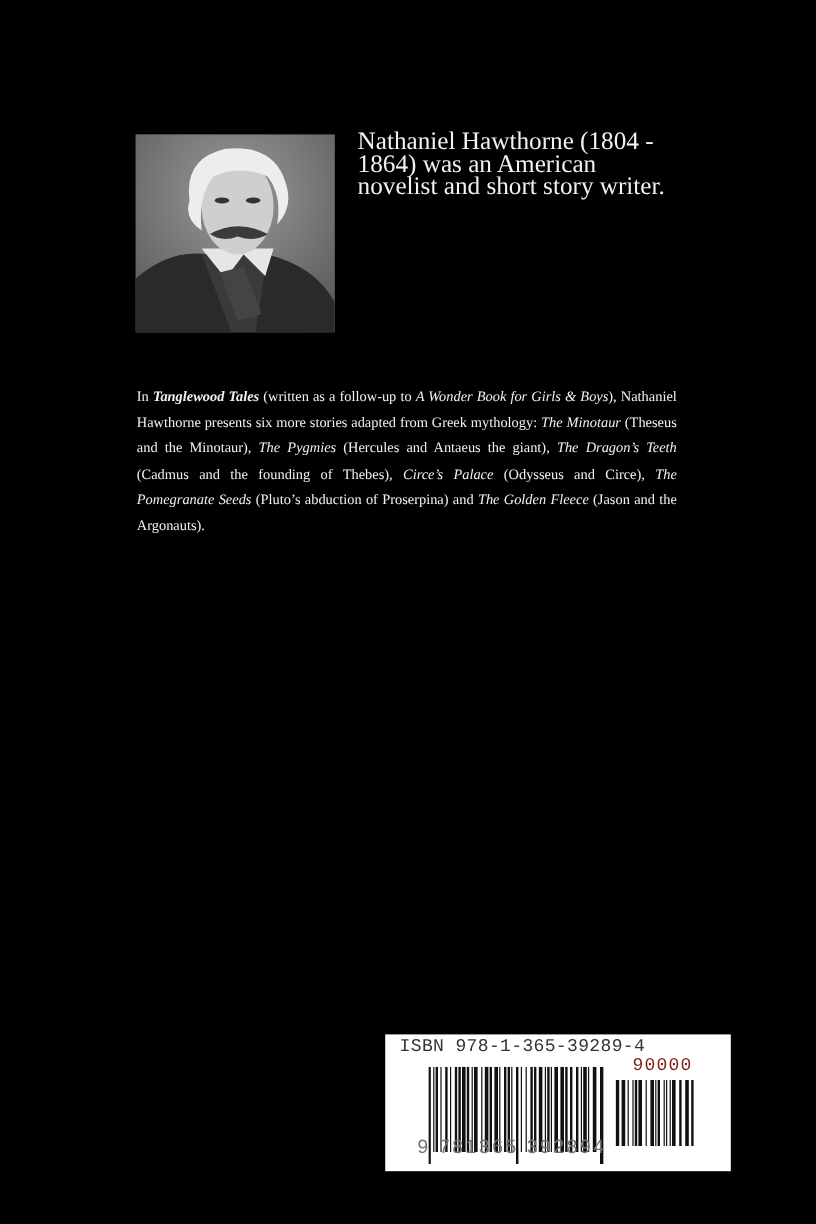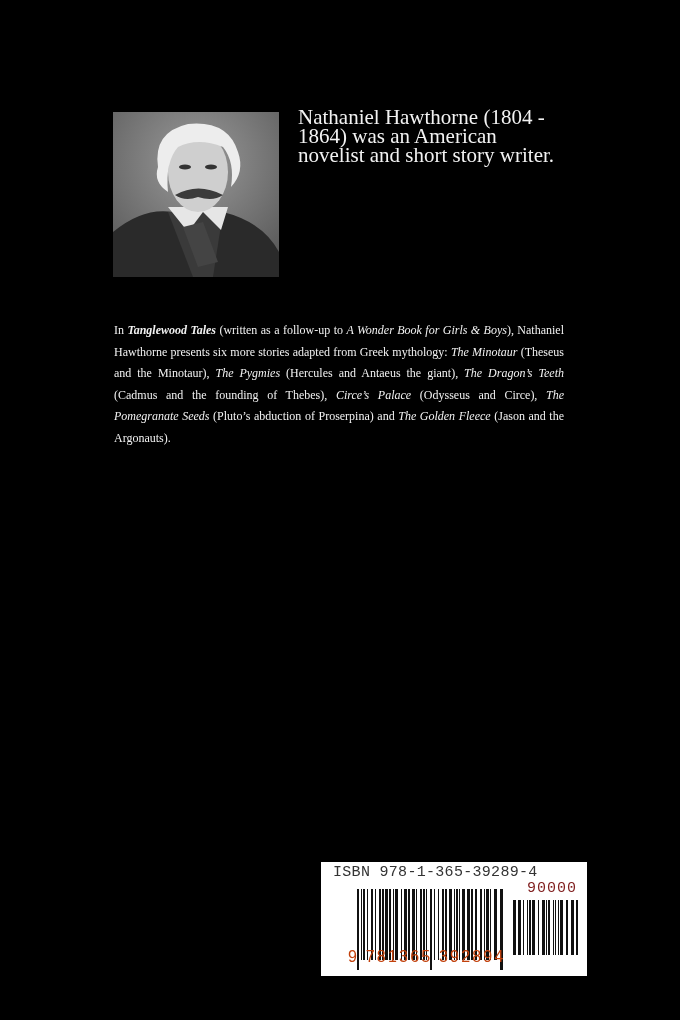--- a/index.html
+++ b/index.html
@@ -3,24 +3,24 @@
 <meta charset="utf-8">
 <style>
   html, body { margin:0; padding:0; }
   body { width:680px; height:1020px; background:#000; position:relative; overflow:hidden;
          font-family:"Liberation Serif", "DejaVu Serif", serif; color:#f2f2f2; }
   .photo { position:absolute; left:113px; top:112px; width:166px; height:165px; overflow:hidden;
            background:radial-gradient(ellipse at 30% 20%, #8a8a8a 0%, #6a6a6a 40%, #4a4a4a 100%); }
   .photo svg { display:block; }
   .bio { position:absolute; left:298px; top:108px; width:260px; font-size:21px; line-height:19px; }
   .desc { position:absolute; left:114px; top:320px; width:450px; font-size:12px; line-height:21.5px; text-align:justify; }
-  .barcode-box { position:absolute; left:321px; top:862px; width:266px; height:114px; background:#fff; }
+  .barcode-box { position:absolute; left:321px; top:862px; width:288px; height:114px; background:#fff; }
   .isbn-text { position:absolute; left:12px; top:2px; font-family:"Liberation Mono","DejaVu Sans Mono",monospace; font-size:15px; color:#333; letter-spacing:0.3px; }
   .addon-text { position:absolute; left:206px; top:18px; font-family:"Liberation Mono","DejaVu Sans Mono",monospace; font-size:15px; color:#7f1d1d; letter-spacing:1px; }
-  .ean-text { position:absolute; left:27px; top:86px; font-family:"Liberation Sans","DejaVu Sans",sans-serif; font-size:16px; color:#c2410c; letter-spacing:2.2px; }
+  .ean-text { position:absolute; left:27px; top:86px; font-family:"Liberation Sans","DejaVu Sans",sans-serif; font-size:16px; color:#737373; letter-spacing:2.2px; }
   .bars { position:absolute; }
 </style>
 </head>
 <body>
 
 <div class="photo">
   <svg width="166" height="165" viewBox="0 0 166 165">
     <defs>
       <radialGradient id="bg" cx="0.5" cy="0.3" r="0.8">
         <stop offset="0" stop-color="#9a9a9a"></stop>

